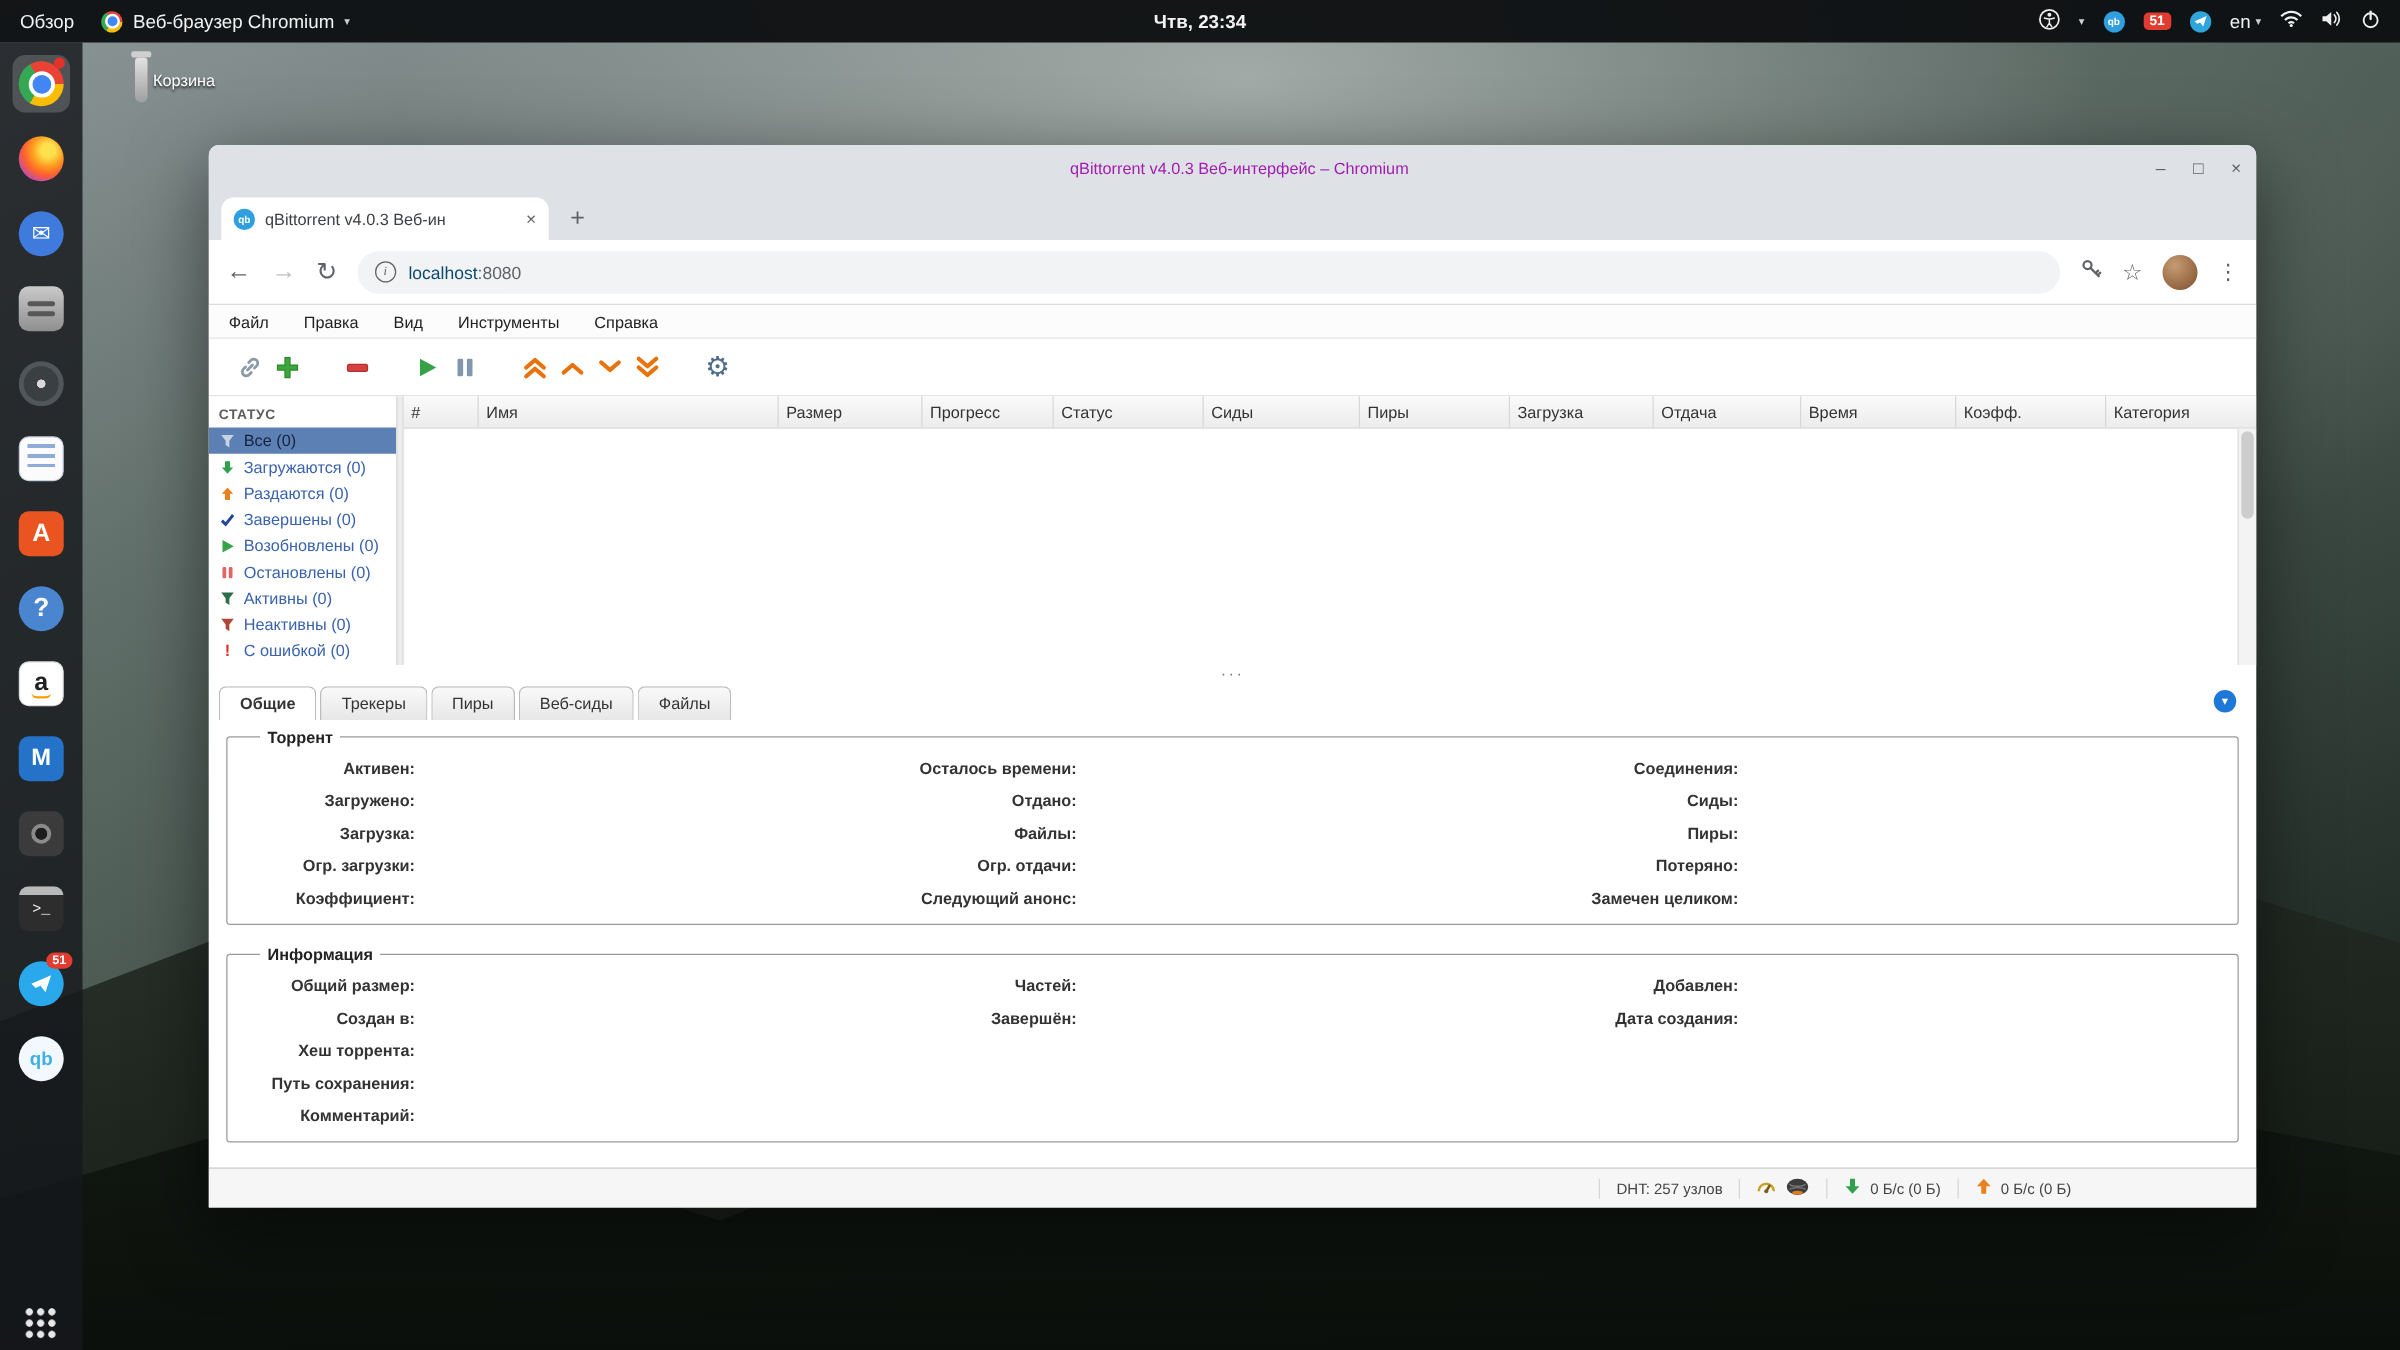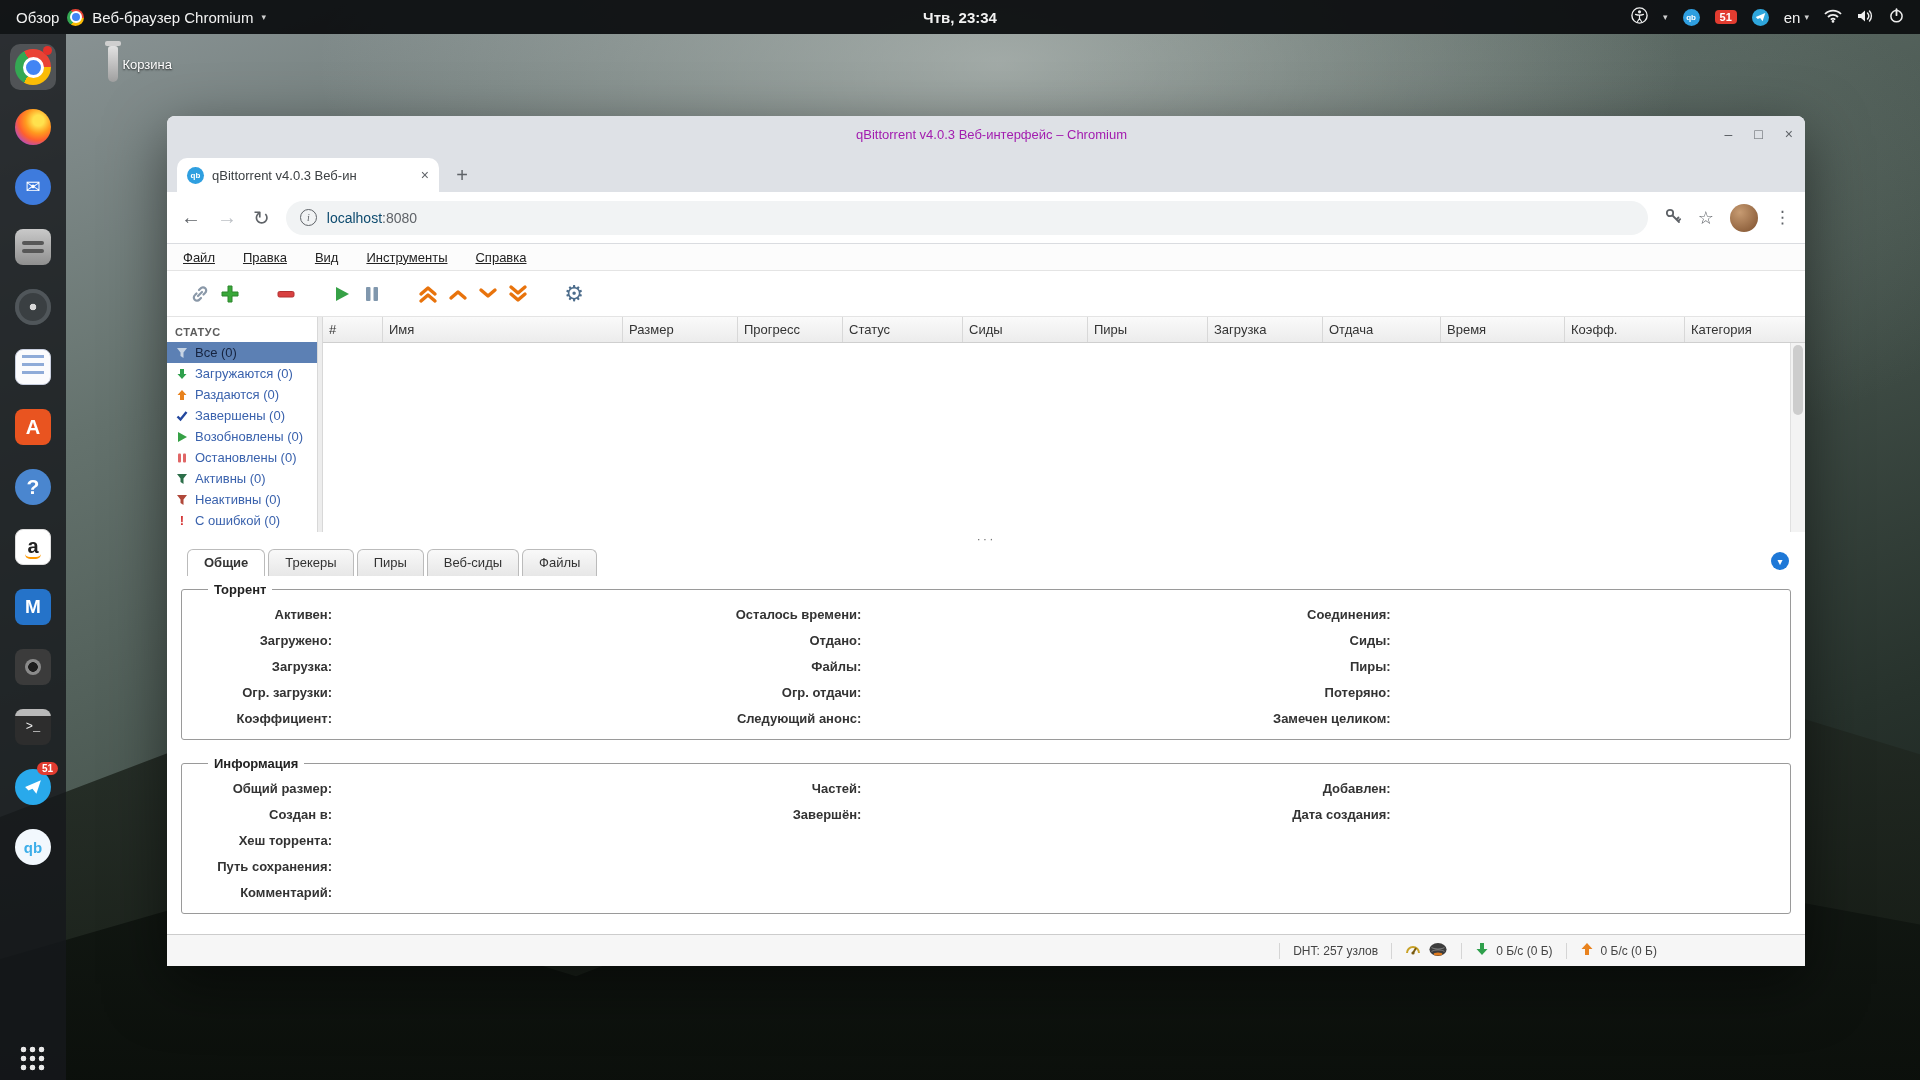--- a/index.html
+++ b/index.html
@@ -14,21 +14,21 @@
   }
   .mtn { position:absolute; left:0; right:0; bottom:0; }
   .mtn1 { height:58%; background:linear-gradient(#2c352f,#11160f); opacity:.85;
     clip-path:polygon(0 100%,0 58%,12% 44%,22% 62%,34% 36%,47% 58%,60% 28%,72% 54%,85% 34%,100% 48%,100% 100%); }
   .mtn2 { height:40%; background:linear-gradient(#18201a,#0b0f0b); opacity:.95;
     clip-path:polygon(0 100%,0 72%,14% 54%,30% 76%,45% 50%,62% 72%,78% 46%,100% 64%,100% 100%); }
 
   
   .topbar { position:absolute; top:0; left:0; right:0; height:34px; background:rgba(14,16,18,.96);
     color:#f2f2f2; display:flex; align-items:center; font-size:15px; z-index:60; }
-  .topbar-left { display:flex; align-items:center; gap:8px; padding-left:16px; }
+  .topbar-left { display:flex; align-items:center; gap:22px; padding-left:16px; }
   .appmenu { display:flex; align-items:center; gap:8px; }
   .caret { font-size:9px; color:#cfcfcf; }
   .clock { position:absolute; left:50%; transform:translateX(-50%); font-weight:bold; font-size:15px; }
   .topbar-right { margin-left:auto; display:flex; align-items:center; gap:15px; padding-right:16px; }
   .tray-qb, .mini-qb { width:17px; height:17px; border-radius:50%; background:#2f9fe0; color:#fff;
     display:flex; align-items:center; justify-content:center; font-size:8px; font-weight:bold; }
   .tray-badge { background:#e23c30; color:#fff; font-size:11px; font-weight:bold; border-radius:4px; padding:1px 5px; }
   .tray-tg { width:17px; height:17px; border-radius:50%; background:#2ea6dc; display:flex; align-items:center; justify-content:center; }
   .kbd { display:flex; align-items:center; gap:4px; }
   .chromium-ball { width:17px; height:17px; border-radius:50%; position:relative;
@@ -100,21 +100,21 @@
     font-size:10px; display:flex; align-items:center; justify-content:center; font-family:"Liberation Serif",serif; font-style:italic; }
   .url-host { color:#0c4a6e; }
   .url-port { color:#5f6368; }
   .star-ic { font-size:18px; color:#5f6368; }
   .avatar { width:28px; height:28px; border-radius:50%; background:radial-gradient(circle at 35% 30%,#c79b72,#7d4f2c); }
   .kebab { font-size:17px; color:#5f6368; }
 
   
   .webui { flex:1; display:flex; flex-direction:column; background:#fff; font-size:13px; color:#333; min-height:0; }
   .menubar { height:27px; display:flex; align-items:center; gap:28px; padding:0 16px; border-bottom:1px solid #e4e4e4; background:#fcfcfc; flex:0 0 auto; }
-  .menubar span { color:#222;text-decoration:underline; }
+  .menubar span { color:#222; }
   .toolbar { height:46px; display:flex; align-items:center; padding:0 18px; border-bottom:1px solid #e4e4e4; flex:0 0 auto; }
   .tbtn { width:30px; height:30px; display:flex; align-items:center; justify-content:center; }
   .tgap { width:26px; }
   .gear-glyph { font-size:22px; color:#4d6d8c; line-height:1; }
 
   .content-row { height:215px; display:flex; flex:0 0 auto; min-height:0; }
   .filterpane { width:150px; padding-top:2px; overflow:hidden; flex:0 0 auto; }
   .filter-header { font-size:11px; font-weight:bold; color:#5c5c5c; padding:7px 8px 4px; letter-spacing:.5px; }
   .filter-item { display:flex; align-items:center; gap:6px; padding:3px 4px 3px 8px; color:#3a62ad; cursor:default; }
   .filter-item.selected { background:#5c80b4; color:#16233f; }
@@ -128,21 +128,21 @@
   .th { padding:5px 6px; border-right:1px solid #d8d8d8; white-space:nowrap; overflow:hidden; color:#333; }
   .c0{width:60px}.c1{width:240px}.c2{width:115px}.c3{width:105px}.c4{width:120px}.c5{width:125px}
   .c6{width:120px}.c7{width:115px}.c8{width:118px}.c9{width:124px}.c10{width:120px}.c11{flex:1;border-right:none}
   .tbody { flex:1; background:#fff; }
   .vscroll { position:absolute; right:0; top:26px; bottom:0; width:15px; background:#f3f3f3; border-left:1px solid #e0e0e0; }
   .vthumb { margin:2px; height:70px; background:#cdcdcd; border-radius:7px; }
 
   .hsplitter { height:12px; display:flex; align-items:center; justify-content:center; color:#777; font-size:13px; letter-spacing:2px; flex:0 0 auto; }
 
   .panel { flex:1; display:flex; flex-direction:column; min-height:0; }
-  .paneltabs { display:flex; align-items:flex-end; padding:4px 20px 0; gap:3px; position:relative; height:32px; flex:0 0 auto; }
+  .paneltabs { display:flex; align-items:flex-end; padding:4px 8px 0; gap:3px; position:relative; height:32px; flex:0 0 auto; }
   .ptab { padding:5px 16px 6px; background:linear-gradient(#f9f9f9,#e7e7e7); border:1px solid #bbb; border-bottom:none;
     border-radius:6px 6px 0 0; color:#333; font-size:13px; }
   .ptab.active { background:#fff; font-weight:bold; }
   .collapse-btn { position:absolute; right:16px; top:8px; width:18px; height:18px; border-radius:50%; background:#1e78d7;
     color:#fff; display:flex; align-items:center; justify-content:center; font-size:10px; }
 
   .fieldset { margin:6px 14px 10px; border:1px solid #9a9a9a; border-radius:3px; padding:10px 10px 12px;font-weight:bold; }
   .fieldset legend { padding:0 6px; font-size:13px; color:#222; margin-left:16px; }
   .fgrid { display:grid; grid-template-columns:1fr 1fr 1fr; row-gap:10px; }
   .fcell { display:flex; line-height:16px; }

